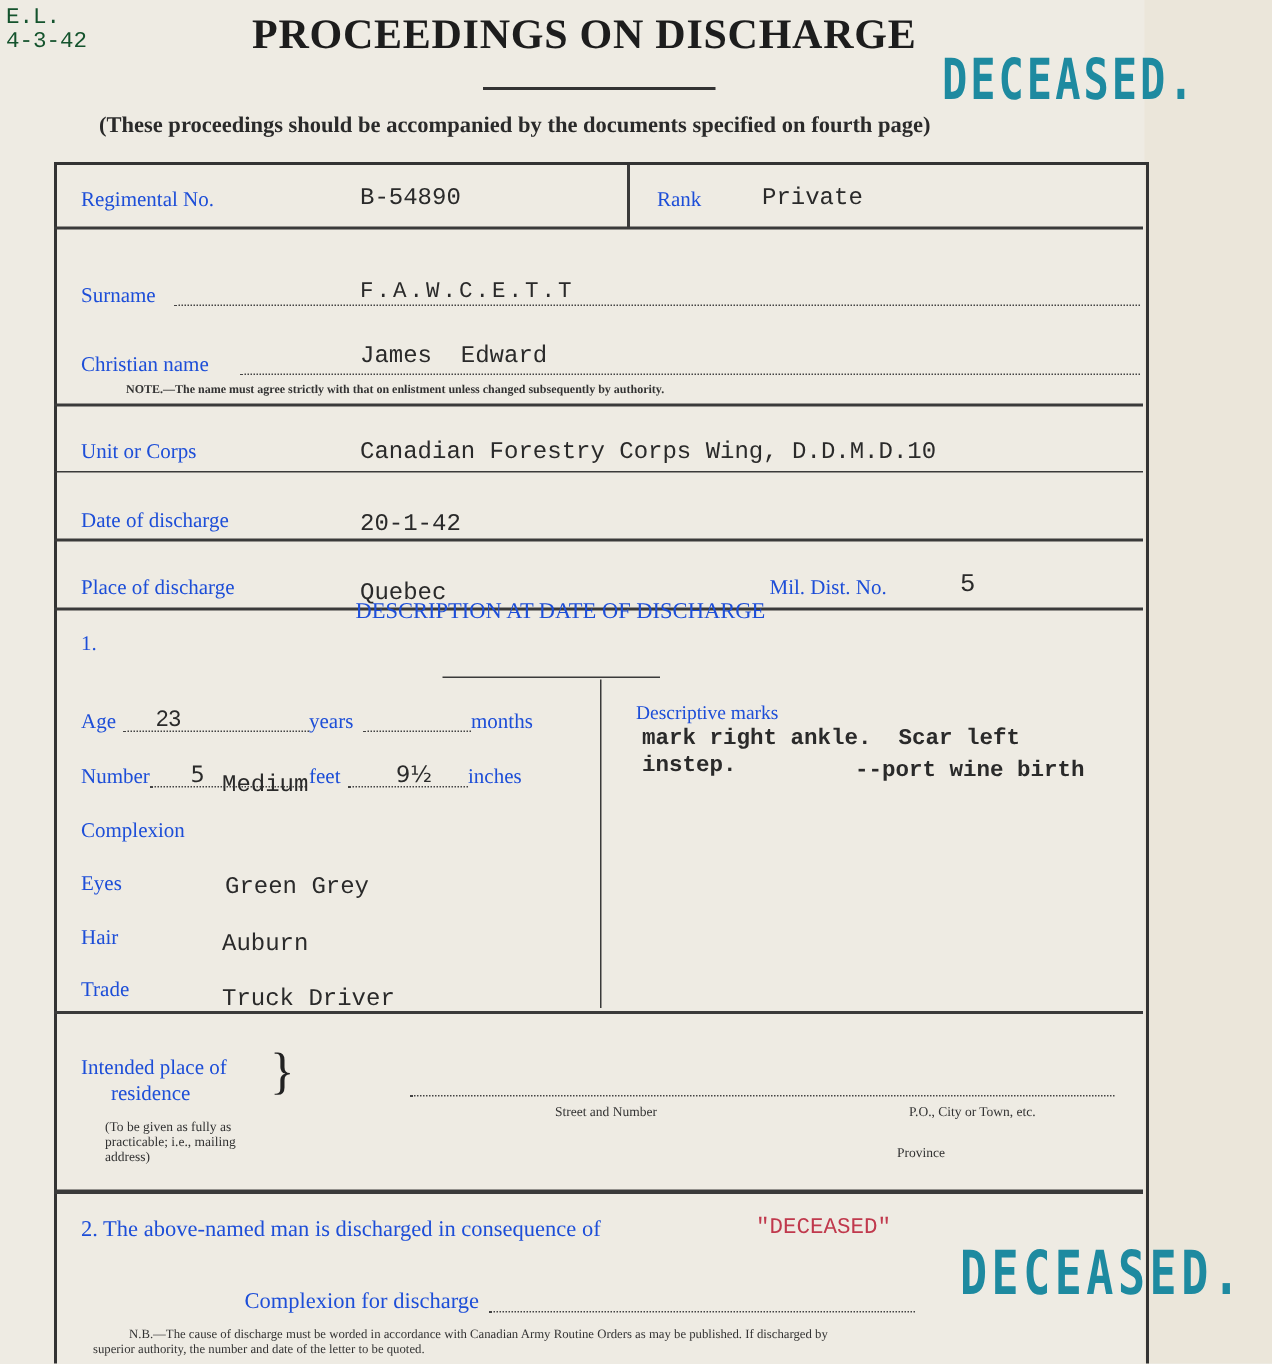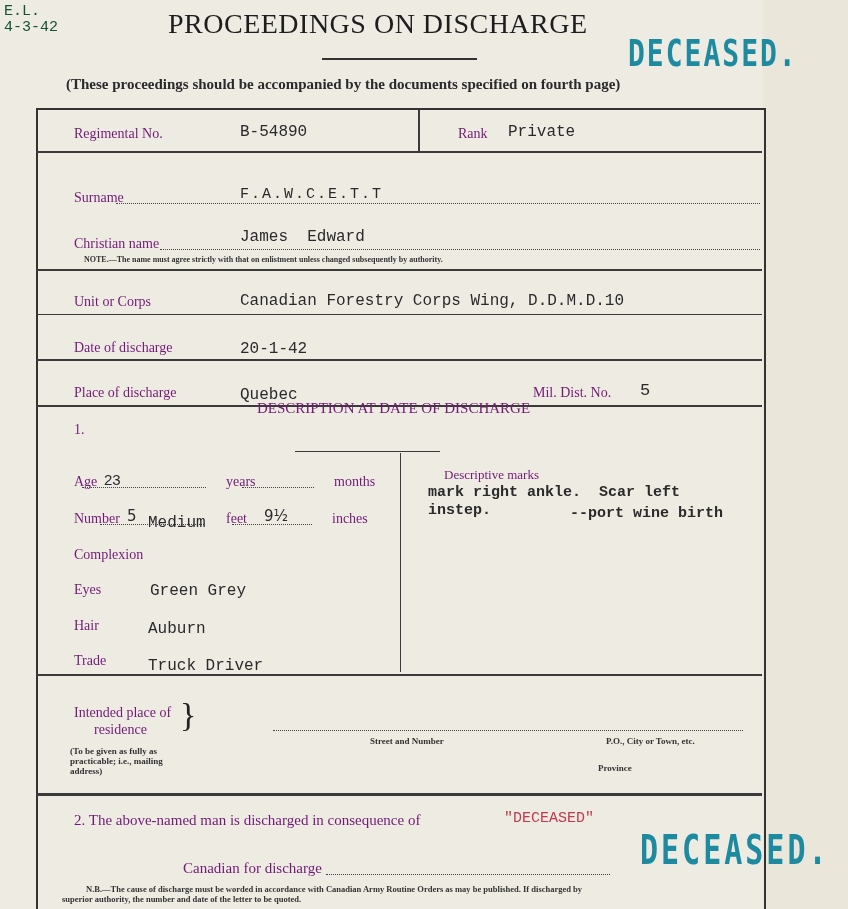--- a/index.html
+++ b/index.html
@@ -5,34 +5,34 @@
   html, body { margin:0; padding:0; }
   body {
     width:848px; height:909px; overflow:hidden; position:relative;
     background:#eeebe3;
     font-family:"Liberation Serif", serif; color:#222;
   }
   .rstrip { position:absolute; left:763px; top:0; width:85px; height:909px; background:#ebe6da; }
   .abs { position:absolute; white-space:nowrap; }
   .mono { font-family:"Liberation Mono", monospace; color:#14532d; }
   .el { left:4px; top:4px; font-size:15px; line-height:16px; }
-  .title { left:168px; top:8px; font-size:28px; font-weight:normal; letter-spacing:0.5px; color:#1d1d1d; }
+  .title { left:168px; top:8px; font-size:28px; font-weight:bold; letter-spacing:0.5px; color:#1d1d1d; }
   .title-rule { left:322px; top:58px; width:155px; height:0; border-top:2px solid #333; }
   .subtitle { left:66px; top:76px; font-size:15px; font-weight:bold; color:#2a2a2a; }
   .stamp { font-family:"DejaVu Sans Mono", monospace; color:#1e8aa0; font-weight:bold; transform:scaleY(1.35); transform-origin:left top; letter-spacing:2px; }
   .stamp-top { left:628px; top:31px; font-size:28px; }
   .stamp-bot { left:640px; top:826px; font-size:30px; letter-spacing:3px; }
   .box { position:absolute; left:36px; top:108px; width:726px; height:820px; border-left:2px solid #333; border-right:2px solid #333; border-top:2px solid #333; }
   .hline { position:absolute; height:0; border-top:2px solid #3a3a3a; }
   .vline { position:absolute; width:0; border-left:2px solid #3a3a3a; }
-  .lbl { font-size:14px; color:#701a75;margin-left:20px; }
+  .lbl { font-size:14px; color:#1d4ed8; }
   .val { font-family:"Liberation Mono", monospace; font-size:16px; color:#2a2a2a; }
   .dots { position:absolute; height:0; border-top:1px dotted #444; }
   .small { font-size:8px; font-weight:bold; color:#333; }
-  .tiny { font-size:9px; line-height:10px; font-weight:bold; color:#333;padding-left:16px; }
+  .tiny { font-size:9px; line-height:10px; font-weight:normal; color:#333;padding-left:16px; }
   .red { color:#c0394d; font-family:"Liberation Mono", monospace; font-size:15px; }
   .brace { font-size:34px; font-weight:normal; line-height:34px; }
 </style>
 </head>
 <body>
 
 <div class="rstrip"></div>
 
 <div class="abs mono el">
   <div>E.L.</div>
@@ -122,17 +122,17 @@
   <div>address)</div>
 </div>
 <div class="dots" style="left:273px;top:730px;width:470px;"></div>
 <div class="abs tiny" style="left:354px;top:736px;">Street and Number</div>
 <div class="abs tiny" style="left:590px;top:736px;">P.O., City or Town, etc.</div>
 <div class="abs tiny" style="left:582px;top:763px;">Province</div>
 <div class="hline" style="left:36px;top:793px;width:726px;border-top-width:3px;"></div>
 
 <div class="abs lbl" style="left:54px;top:812px;font-size:15px;">2. The above-named man is discharged in consequence of</div>
 <div class="abs red" style="left:504px;top:810px;">"DECEASED"</div>
-<div class="abs lbl" style="left:163px;top:860px;font-size:15px;">Canadian for discharge</div>
+<div class="abs lbl" style="left:163px;top:860px;font-size:15px;">Complexion for discharge</div>
 <div class="dots" style="left:326px;top:874px;width:284px;"></div>
 <div class="abs tiny" style="left:70px;top:884px;font-size:8.5px;">N.B.—The cause of discharge must be worded in accordance with Canadian Army Routine Orders as may be published.   If discharged by</div>
 <div class="abs tiny" style="left:46px;top:894px;font-size:8.5px;">superior authority, the number and date of the letter to be quoted.</div>
 <div class="abs stamp stamp-bot">DECEASED.</div>
 
 </body></html>

